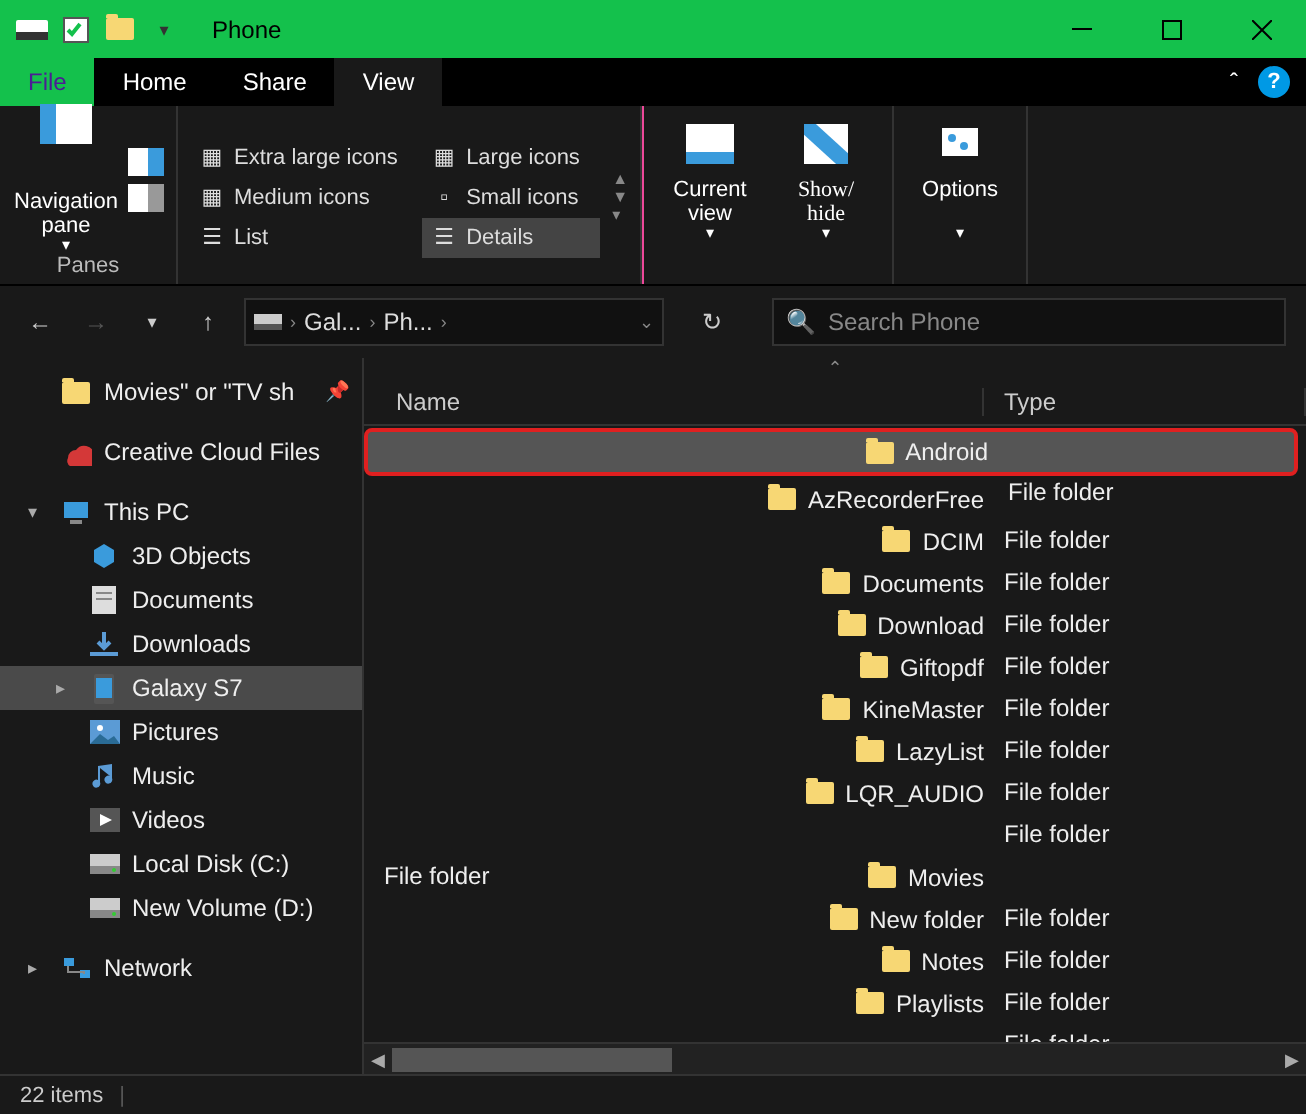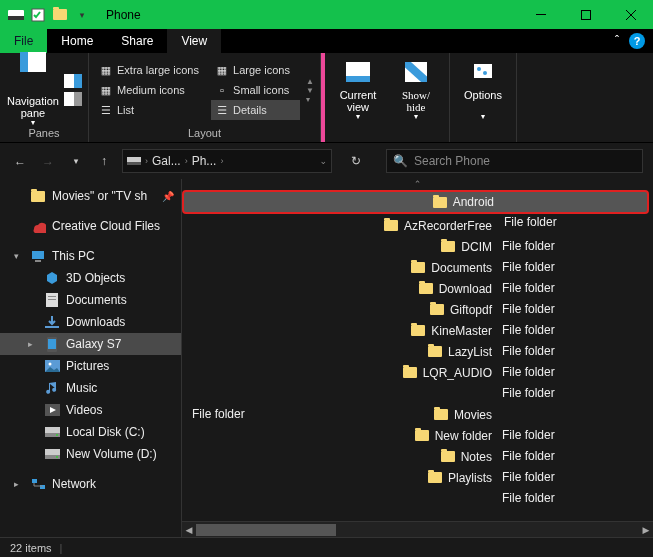--- a/index.html
+++ b/index.html
@@ -7,21 +7,21 @@
 
 .titlebar { height: 29px; background: #14c14c; display: flex; align-items: center; }
 .titlebar .qat { display: flex; align-items: center; gap: 2px; padding-left: 6px; }
 .titlebar .qat span { width: 20px; height: 20px; display: inline-flex; align-items: center; justify-content: center; }
 .titlebar .title { margin-left: 14px; color: #000; font-size: 12px; }
 .titlebar .winbtns { margin-left: auto; display: flex; }
 .titlebar .winbtns div { width: 45px; height: 29px; display: flex; align-items: center; justify-content: center; color: #000; }
 
 .tabs { height: 24px; background: #000; display: flex; align-items: stretch; }
 .tab { padding: 0 14px; display: flex; align-items: center; color: #fff; font-size: 12px; }
-.tab.file { background: #14c14c; color: #0f172a; }
+.tab.file { background: #14c14c; color: #4c1d95; }
 .tab.active { background: #191919; }
 .tabs .right { margin-left: auto; display: flex; align-items: center; padding-right: 8px; gap: 10px; }
 .help-icon { width: 16px; height: 16px; border-radius: 50%; background: #0099e5; color: #fff; display: inline-flex; align-items: center; justify-content: center; font-size: 11px; font-weight: bold; }
 
 .ribbon { height: 90px; background: #191919; display: flex; border-bottom: 1px solid #000; }
 .rgroup { border-right: 1px solid #333; display: flex; flex-direction: column; padding: 2px 6px 0; }
 .rgroup .body { flex: 1; display: flex; align-items: center; gap: 4px; }
 .rgroup .label { text-align: center; font-size: 11px; color: #bbb; padding: 2px 0 3px; }
 .bigbtn { display: flex; flex-direction: column; align-items: center; justify-content: center; width: 54px; height: 66px; font-size: 11px; text-align: center; line-height: 1.1; }
 .bigbtn .ico { width: 28px; height: 28px; margin-bottom: 3px; display: flex; align-items: center; justify-content: center; }
@@ -180,24 +180,23 @@
             <span class="lico">☰</span>
             <span>Details</span>
           </div>
       </div>
       <div style="display:flex;flex-direction:column;gap:0;color:#888;font-size:8px;margin-left:2px;">
         <span>▲</span>
         <span>▼</span>
         <span>▾</span>
       </div>
     </div>
-    <div class="label">Layout</div>
-  </div>
-
-  <div class="rgroup" style="border-left:4px solid #ec4899;">
+  </div>
+
+  <div class="rgroup" style="border-left:1px solid #ec4899;">
     <div class="body">
       <div class="bigbtn">
         <div class="ico">
             <svg width="24" height="20">
               <rect width="24" height="20" fill="#fff"></rect>
               <rect y="14" width="24" height="6" fill="#3a9bdc"></rect>
             </svg>
           </div>
         <span style="white-space:pre-line;">Current
 view</span>
@@ -394,20 +393,24 @@
             <rect x="1" y="1" width="5" height="4" fill="#3a9bdc"></rect>
             <rect x="9" y="7" width="5" height="4" fill="#3a9bdc"></rect>
             <path d="M3 5v3h8V9" stroke="#888" fill="none"></path>
           </svg>
         </span>
         <span>Network</span>
       </div>
     </div>
   <div class="content">
     <div style="text-align:center;font-size:9px;color:#888;">⌃</div>
+    <div class="cols">
+      <div class="col-name">Name</div>
+      <div class="col-type">Type</div>
+    </div>
     <div class="rows" id="rows">
         <div class="row highlight">
           <div class="rname">
             <span>
               <div class="folder-ico"></div>
             </span>
             <span>Android</span>
           </div>
           <div class="rtype">File folder</div>
         </div>

